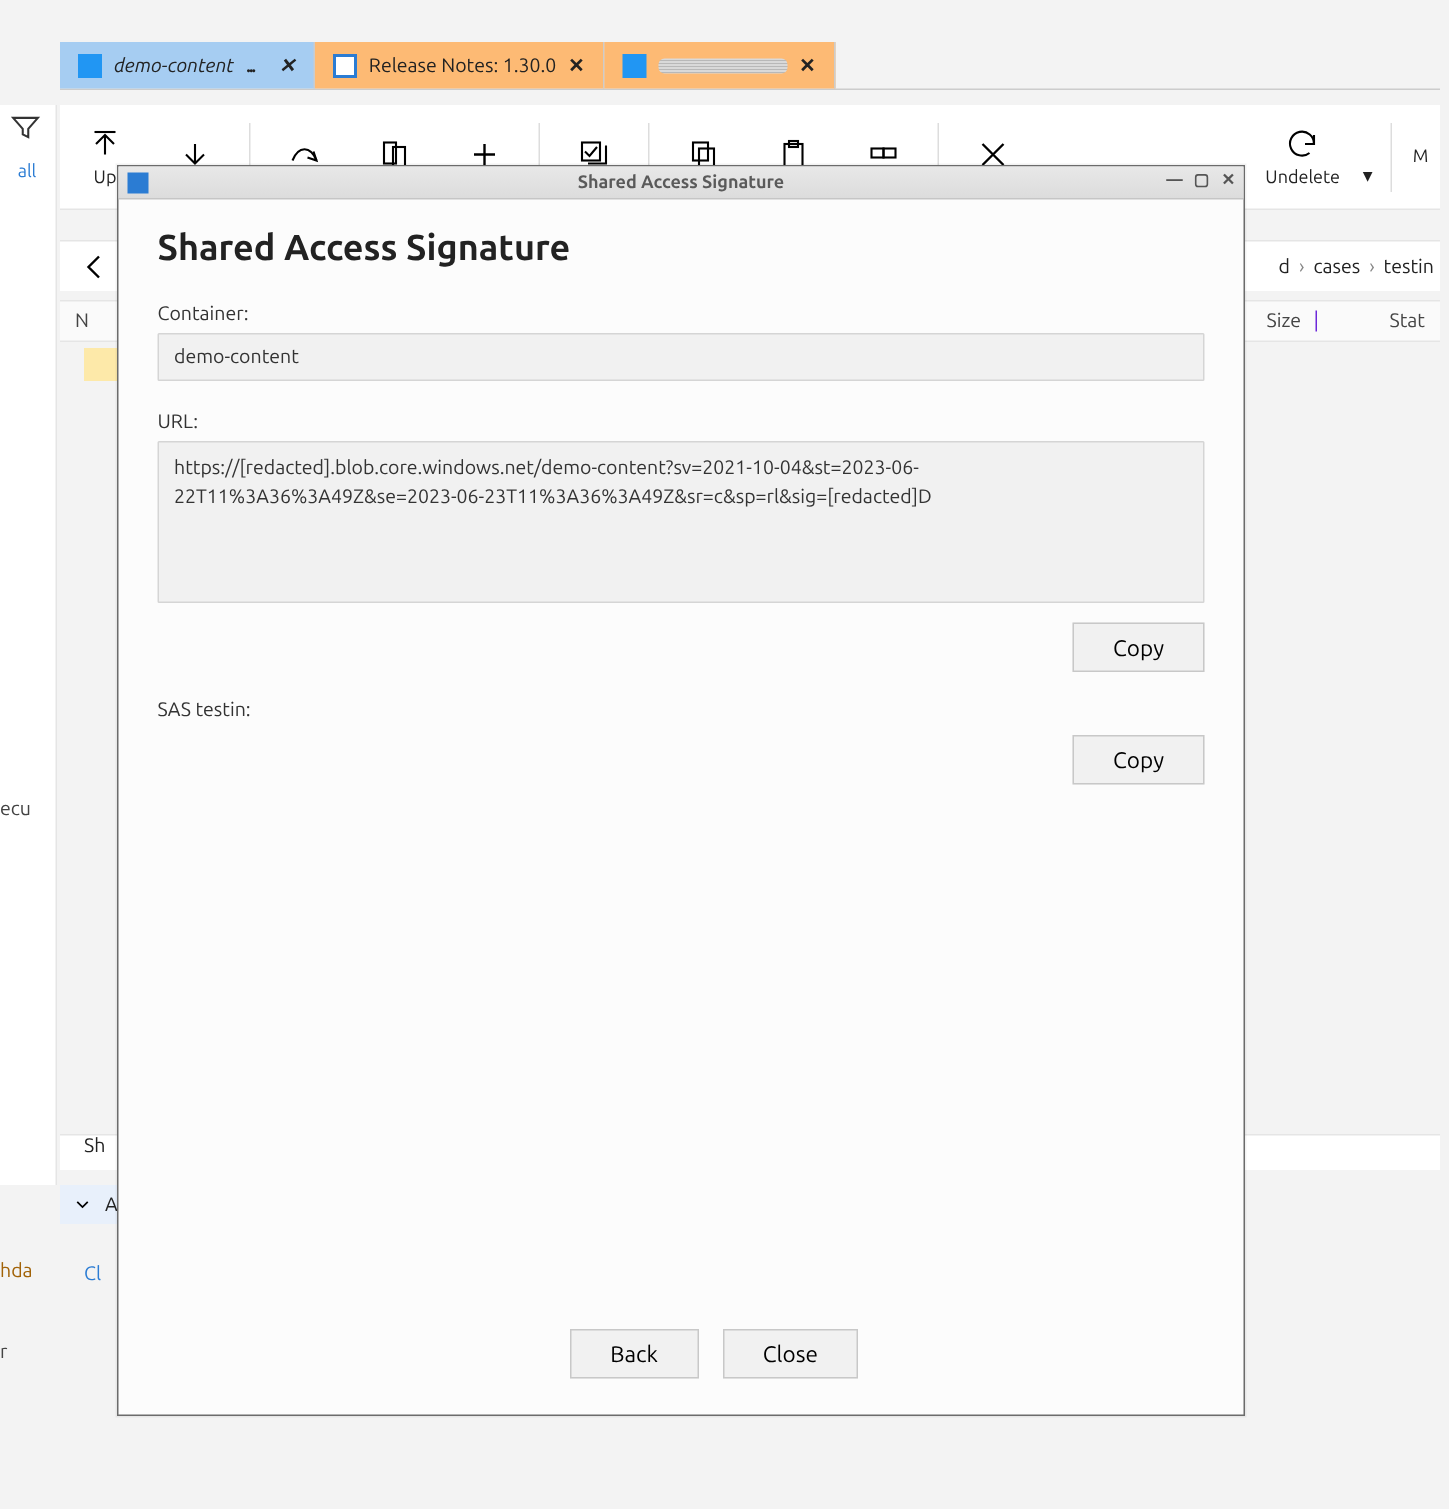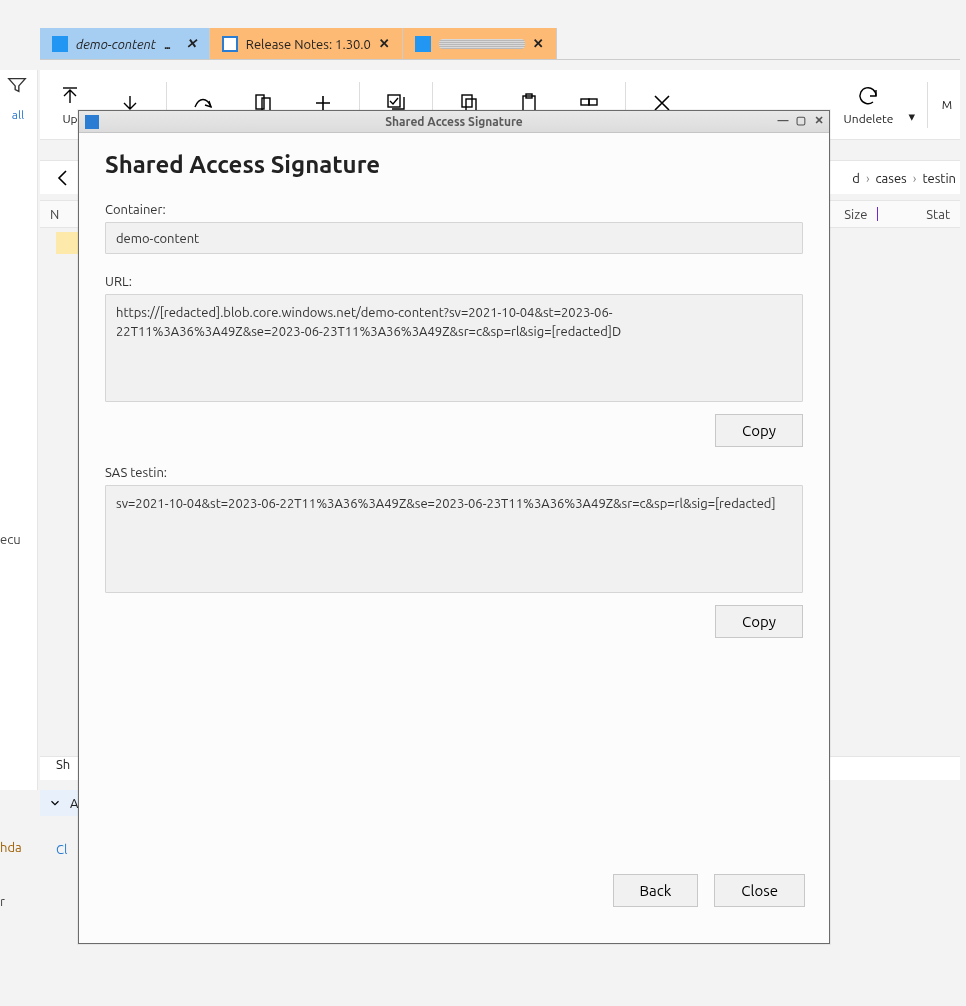--- a/index.html
+++ b/index.html
@@ -123,23 +123,23 @@
 }
 .ta  { min-height:108px; resize:none; overflow:hidden; line-height:1.45; }
 .ta2 { min-height:108px; }
 .row-right { display:flex; justify-content:flex-end; margin:10px 0 18px 0;}
 .btn {
   background:#f1f1f1; border:1px solid #c8c8c8;
   padding:7px 26px; font-size:15px; cursor:pointer;
   font-family:inherit;
 }
 .footer {
-  position:absolute; left:0; right:0; bottom:16px;
+  position:absolute; left:0; right:0; bottom:4px;
   padding:16px 24px 20px 24px;
-  display:flex; justify-content:flex-end; gap:16px;margin-left:44px;
+  display:flex; justify-content:center; gap:16px;margin-left:44px;
 }
 .redact { display:inline-block; width:86px; height:10px;
   background: repeating-linear-gradient(0deg,#b8b8b8,#b8b8b8 1px,#d9d9d9 1px,#d9d9d9 2px);
   border-radius:4px; vertical-align:middle;}
 </style>
 </head>
 <body>
 
 <div class="gutter">
   <div class="filter">
@@ -309,21 +309,20 @@
     <input class="field" readonly="" value="demo-content" style="">
     <div style="height:18px"></div>
 
     <div class="lbl">URL:</div>
     <textarea class="field ta" readonly="" style="">https://[redacted].blob.core.windows.net/demo-content?sv=2021-10-04&amp;st=2023-06-22T11%3A36%3A49Z&amp;se=2023-06-23T11%3A36%3A49Z&amp;sr=c&amp;sp=rl&amp;sig=[redacted]D</textarea>
     <div class="row-right">
       <button class="btn">Copy</button>
     </div>
 
     <div class="lbl">SAS testin:</div>
-    <textarea class="field ta ta2" readonly="" style="">sv=2021-10-04&amp;st=2023-06-22T11%3A36%3A49Z&amp;se=2023-06-23T11%3A36%3A49Z&amp;sr=c&amp;sp=rl&amp;sig=[redacted]</textarea>
     <div class="row-right">
       <button class="btn">Copy</button>
     </div>
   </div>
 
   <div class="footer">
     <button class="btn">Back</button>
     <button class="btn">Close</button>
   </div>
 </div>

